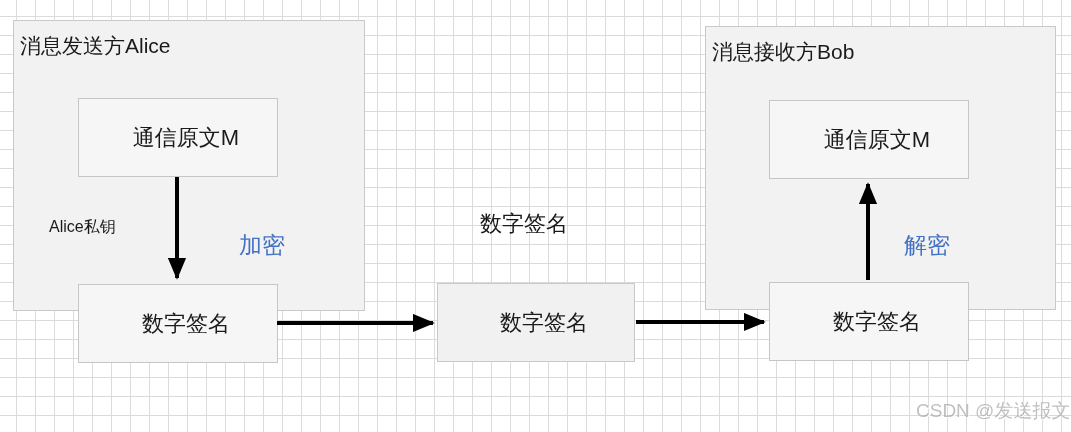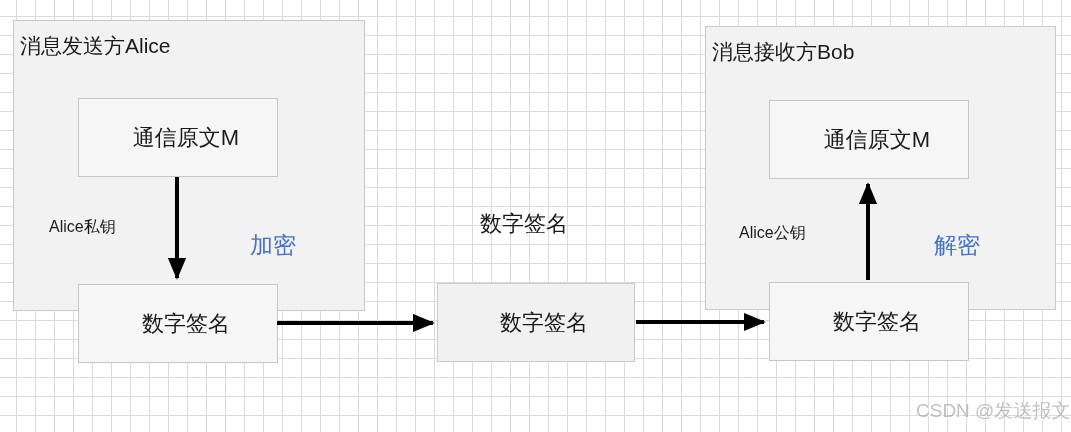--- a/index.html
+++ b/index.html
@@ -59,22 +59,22 @@
     white-space: nowrap;
   }
   .key-label-left  { left: 35px;  top: 196px; }
   .key-label-right { left: 33px;  top: 196px; }
   .crypt-label {
     position: absolute;
     font-size: 23px;
     color: #4472c4;
     white-space: nowrap;
   }
-  .crypt-label-left  { left: 236px; top: 209px; text-align: center; }
-  .crypt-label-right { left: 228px; top: 203px; }
+  .crypt-label-left  { left: 225px; top: 209px; text-align: center; }
+  .crypt-label-right { left: 198px; top: 203px; }
   .flow-label {
     position: absolute;
     left: 449px; top: 209px; width: 150px;
     text-align: center;
     font-size: 22px;
     color: #1a1a1a;
     white-space: nowrap;
   }
   .arrows {
     position: absolute;
@@ -104,21 +104,20 @@
     <div class="crypt-label crypt-label-left">加密</div>
   </div>
 
   <div class="flow-label">数字签名</div>
   <div class="node node-mid node-center">数字签名</div>
 
   <div class="panel panel-right">
     <div class="panel-title">消息接收方Bob</div>
     <div class="node node-tr">通信原文M</div>
     <div class="node node-br">数字签名</div>
-    <div class="free-label key-label-right">Alice公钥</div>
     <div class="crypt-label crypt-label-right">解密</div>
   </div>
 
   <svg class="arrows" viewBox="0 0 1071 432" xmlns="http://www.w3.org/2000/svg">
     <defs>
       <marker id="ah" viewBox="0 0 12 10" refX="11" refY="5" markerWidth="22" markerHeight="19" markerUnits="userSpaceOnUse" orient="auto">
         <path d="M0,0 L12,5 L0,10 Z" fill="#000000"></path>
       </marker>
     </defs>
     <line x1="177" y1="177" x2="177" y2="278" stroke="#000000" stroke-width="4" marker-end="url(#ah)"></line>

